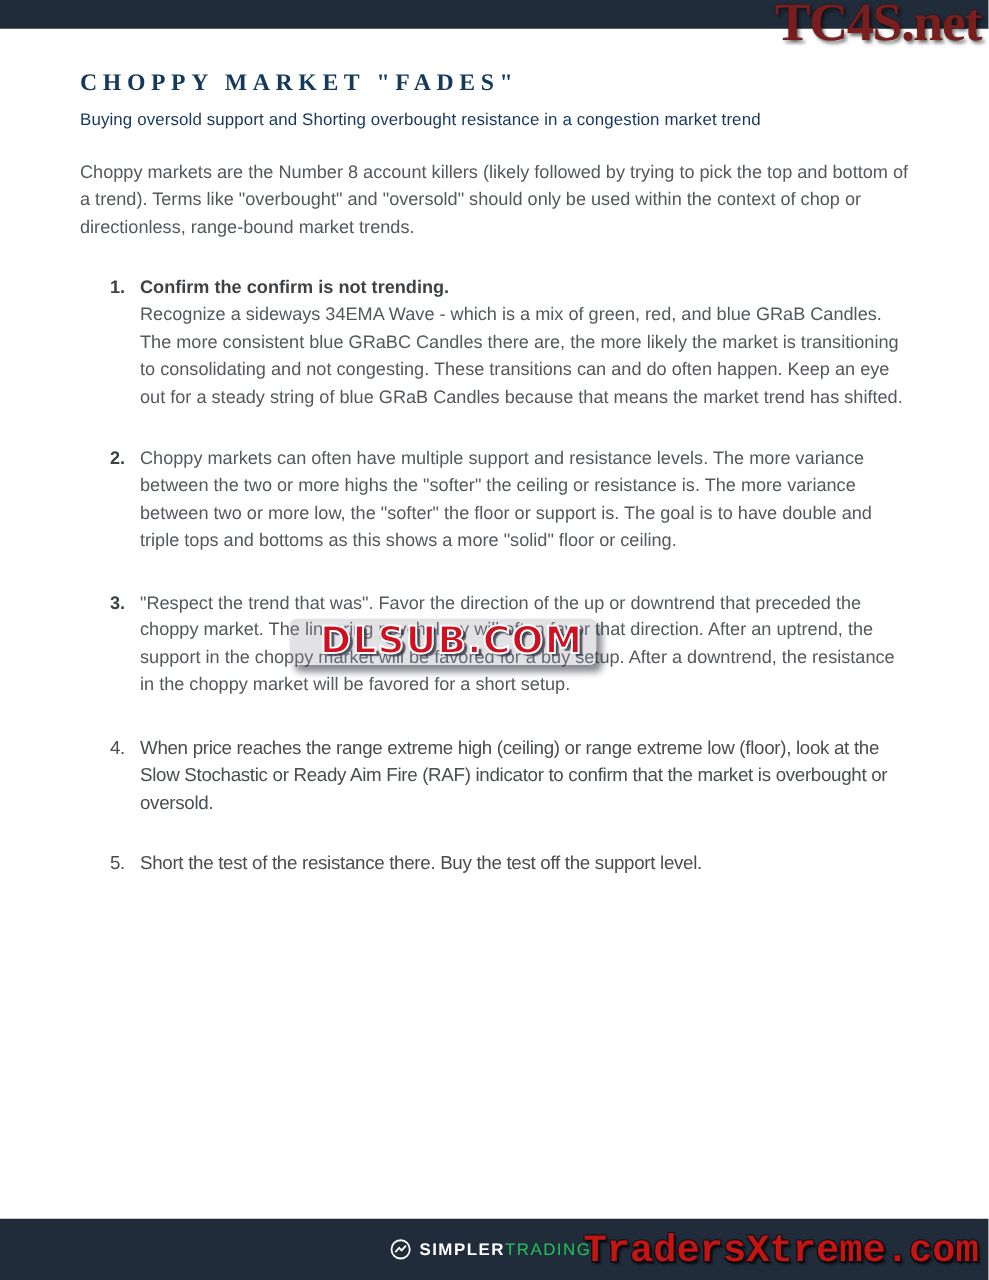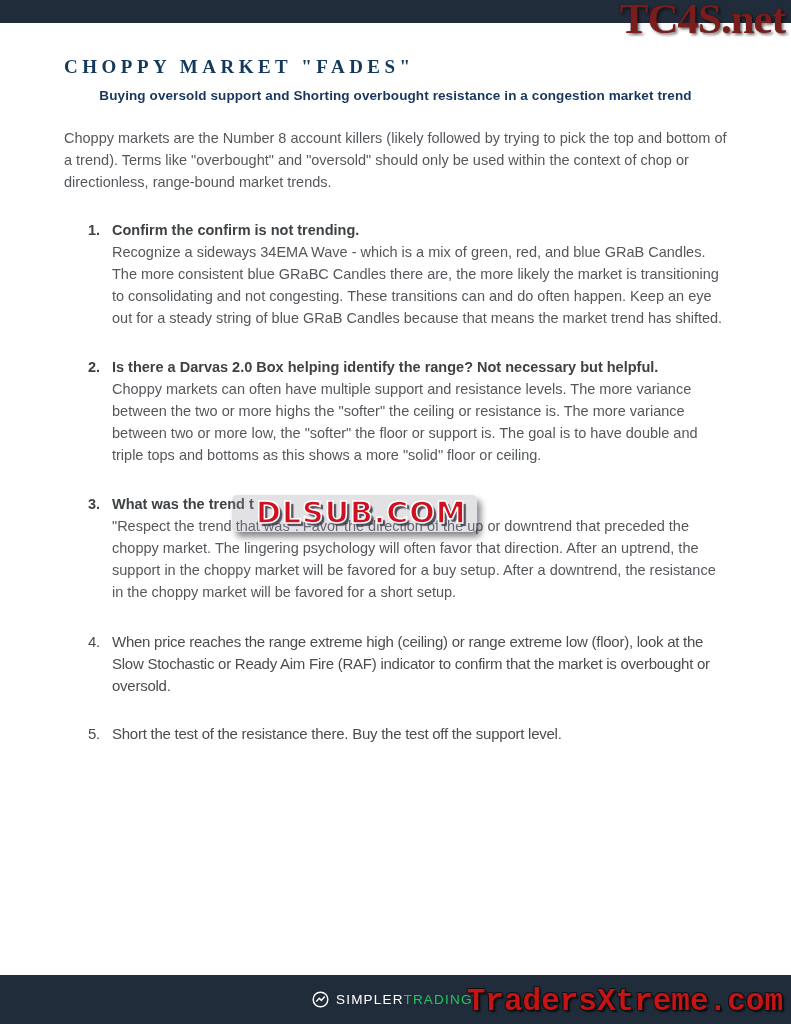--- a/index.html
+++ b/index.html
@@ -18,23 +18,22 @@
     text-shadow:2px 2px 3px rgba(0,0,0,0.55), 0 0 1px rgba(0,0,0,0.6);
     z-index:5;
   }
   .content { position:absolute; top:23px; left:64px; width:663px; }
   .title {
     margin-top:33px;
     font-family:"Liberation Serif", serif; font-size:19px; font-weight:bold;
     letter-spacing:4.5px; color:#14395c;
   }
   .subtitle {
-    margin-top:10px; font-size:13.5px; font-weight:bold; color:#17365d;
+    margin-top:10px; font-size:13.5px; font-weight:normal; color:#17365d;
     letter-spacing:0.1px;
-    text-align:center;
   }
   .intro {
     margin-top:25px; font-size:14.5px; line-height:21.8px; color:#54585c;
   }
   .list { margin-top:27px; padding-left:24px; }
   .item {
     display:flex; margin-bottom:28px;
     font-size:14.5px; line-height:21.8px; color:#54585c;
   }
   .item .num { width:24px; flex:none; }
@@ -55,21 +54,21 @@
     letter-spacing:1px; color:#cf1020;
     -webkit-text-stroke:1.5px #ffffff;
     text-shadow:3px 3px 1px rgba(55,55,70,0.85);
   }
   .footer {
     position:absolute; bottom:0; left:0; width:100%; height:49px;
     background:#212c3a; display:flex; align-items:center; justify-content:center;
   }
   .brand { display:flex; align-items:center; gap:7px; }
   .brand-text { font-size:13.5px; letter-spacing:1.2px; color:#ffffff; }
-  .brand-text .bold { font-weight:normal; color:#ffffff; }
+  .brand-text .bold { font-weight:bold; color:#ffffff; }
   .brand-text .light { font-weight:normal; color:#22c55e; }
   .brand-text .reg { font-size:7px; color:#aeb5bf; vertical-align:top; }
   .wm-tx {
     position:absolute; bottom:5px; right:8px; z-index:7;
     font-family:Liberation Mono, monospace; font-weight:bold; font-size:31px;
     color:#c41414;
     text-shadow:2px 2px 2px rgba(0,0,0,0.75), -1px -1px 0 rgba(0,0,0,0.45),
                 1px -1px 0 rgba(0,0,0,0.45), -1px 1px 0 rgba(0,0,0,0.45);
   }
 </style>
@@ -93,29 +92,27 @@
         <div class="num">1.</div>
         <div class="text">
           <div class="heading">Confirm the confirm is not trending.</div>
           <div class="body">Recognize a sideways 34EMA Wave  - which is a mix of green, red, and blue GRaB Candles. The more consistent blue GRaBC Candles there are, the more likely the market is transitioning to consolidating and not congesting. These transitions can and do often happen. Keep an eye out for a steady string of blue GRaB Candles because that means the market trend has shifted.</div>
         </div>
       </div>
 
       <div class="item bold-lead">
         <div class="num">2.</div>
         <div class="text">
-          <div class="heading">Is there a Darvas 2.0 Box helping identify the range? Not necessary but helpful.</div>
           <div class="body">Choppy markets can often have multiple support and resistance levels. The more variance between the two or more highs the "softer" the ceiling or resistance is. The more variance between two or more low, the "softer" the floor or support is. The goal is to have double and triple tops and bottoms as this shows a more "solid" floor or ceiling.</div>
         </div>
       </div>
 
       <div class="item bold-lead">
         <div class="num">3.</div>
         <div class="text">
-          <div class="heading">What was the trend t</div>
           <div class="body">"Respect the trend that was". Favor the direction of the up or downtrend that preceded the choppy market. The lingering psychology will often favor that direction. After an uptrend, the support in the choppy market will be favored for a buy setup. After a downtrend, the resistance in the choppy market will be favored for a short setup.</div>
         </div>
       </div>
 
       <div class="item alt">
         <div class="num">4.</div>
         <div class="text">
           <div class="body">When price reaches the range extreme high (ceiling) or range extreme low (floor), look at the Slow Stochastic or Ready Aim Fire (RAF) indicator to confirm that the market is overbought or oversold.</div>
         </div>
       </div>

